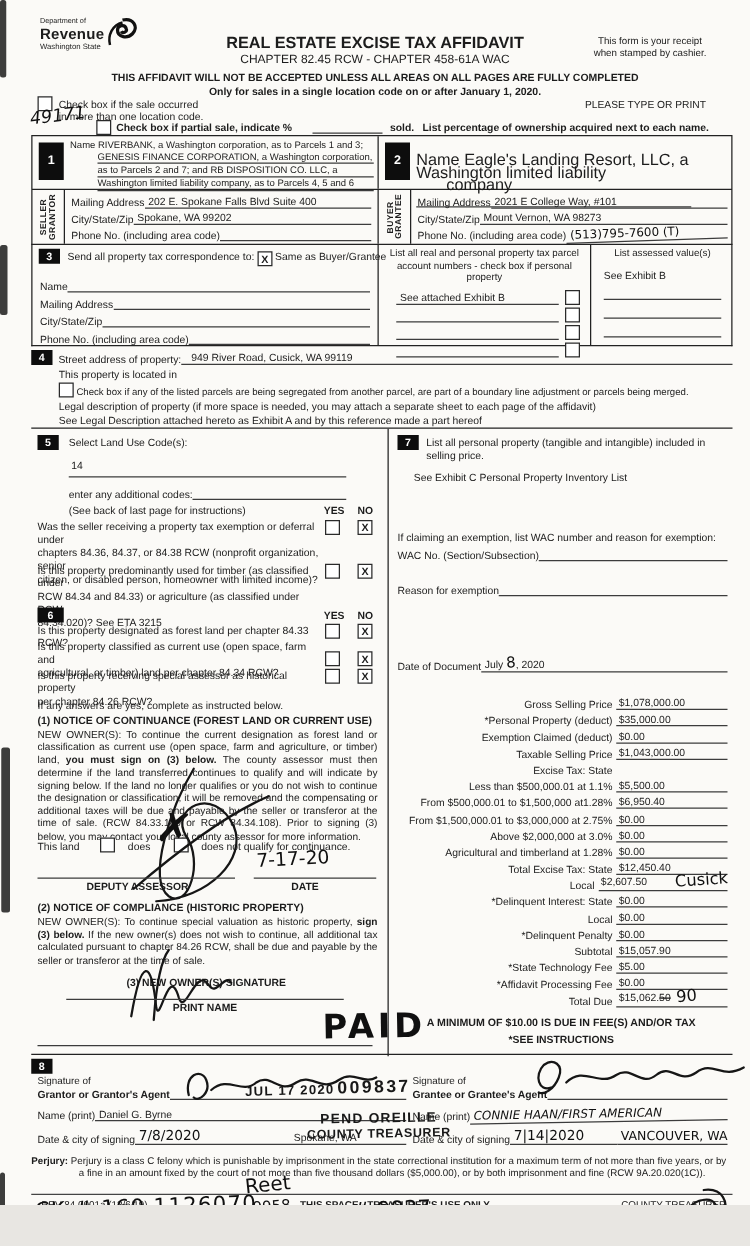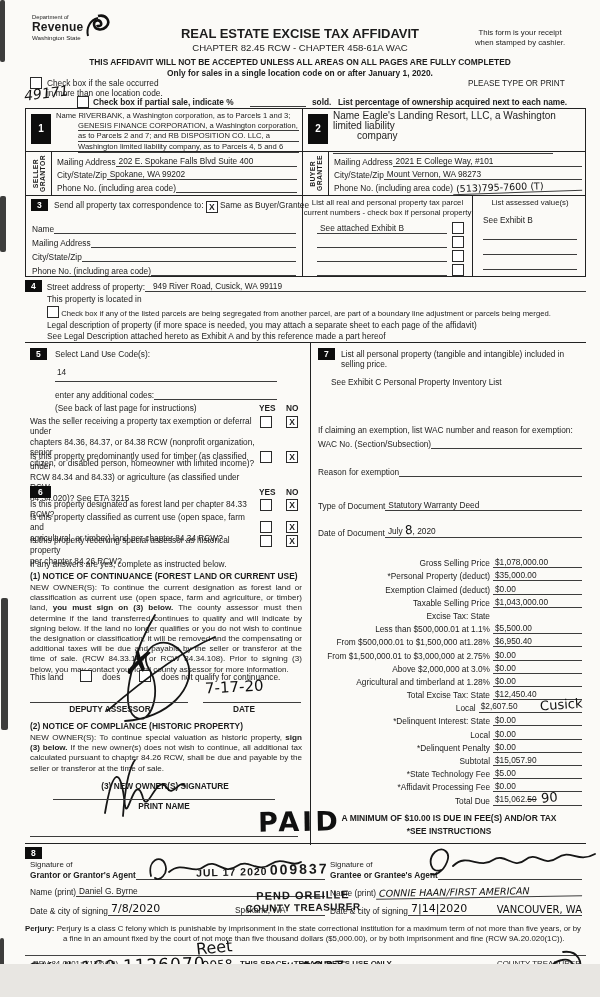--- a/index.html
+++ b/index.html
@@ -82,21 +82,21 @@
       <div class="abs" style="left:30px;top:2px;width:243px;font-size:7.6px;line-height:9.7px;">
         <span>Name</span>
         <span>RIVERBANK, a Washington corporation, as to Parcels 1 and 3;</span>
         <div class="ul" style="margin-left:22px;">GENESIS FINANCE CORPORATION, a Washington corporation,</div>
         <div class="ul" style="margin-left:22px;">as to Parcels 2 and 7; and RB DISPOSITION CO. LLC, a</div>
         <div class="ul" style="margin-left:22px;">Washington limited liability company, as to Parcels 4, 5 and 6</div>
       </div>
     </div>
     <div class="abs" style="left:277px;top:0;width:284px;height:100%;">
       <div class="abs bignum" style="left:5px;top:5px;">2</div>
-      <div class="abs" style="left:30px;top:2px;width:248px;font-size:10px;line-height:10px;">
+      <div class="abs" style="left:30px;top:14px;width:248px;font-size:13px;line-height:10px;">
         <span>Name</span>
         <span>Eagle's Landing Resort, LLC, a Washington limited liability</span>
         <div style="margin-left:24px;">company</div>
         <div class="ul" style="margin-top:8px;width:220px;height:4px;"></div>
       </div>
     </div>
   </div>
 
   <div class="abs" style="left:25px;top:152px;width:561px;height:44px;border:1.5px solid #222;border-top:none;box-sizing:border-box;">
     <div class="abs" style="left:0;top:0;width:277px;height:100%;border-right:1.3px solid #222;box-sizing:border-box;">
@@ -164,21 +164,21 @@
           </div>
         <div class="row" style="height:14px;">
             <span class="lab">Phone No. (including area code)</span>
             <span class="fill"></span>
           </div>
       </div>
     </div>
     <div class="abs" style="left:277px;top:0;width:170px;height:100%;border-right:1.3px solid #222;box-sizing:border-box;">
       <div class="ctr" style="padding-top:2px;font-size:7.8px;line-height:9.6px;">
         <div>List all real and personal property tax parcel</div>
-        <div>current numbers - check box if personal property</div>
+        <div>account numbers - check box if personal property</div>
       </div>
       <div style="padding:2px 8px 0 14px;">
         <div class="row" style="height:15px;">
             <span class="fill" style="border-bottom:1px solid #3c3c3c;">See attached Exhibit B</span>
             <span class="cb" style="margin-left:5px;"></span>
           </div>
         <div class="row" style="height:14px;">
             <span class="fill"></span>
             <span class="cb" style="margin-left:5px;"></span>
           </div>
@@ -324,24 +324,20 @@
     <div class="abs" style="left:20px;top:34px;">See Exhibit C Personal Property Inventory List</div>
     <div class="abs" style="left:7px;top:82px;">If claiming an exemption, list WAC number and reason for exemption:</div>
     <div class="abs row" style="left:7px;top:96px;width:264px;">
       <span class="lab">WAC No. (Section/Subsection)</span>
         <span class="fill"></span>
     </div>
     <div class="abs row" style="left:7px;top:124px;width:264px;">
       <span class="lab">Reason for exemption</span>
         <span class="fill"></span>
     </div>
-    <div class="abs row" style="left:7px;top:157px;width:264px;">
-      <span class="lab">Type of Document</span>
-        <span class="fill">Statutory Warranty Deed</span>
-    </div>
     <div class="abs row" style="left:7px;top:180px;width:264px;">
       <span class="lab">Date of Document</span>
       <span class="fill">
         <span>July</span>
         <span class="hw" style="font-size:12px;display:inline-block;transform:rotate(-4deg);">8</span><span>, 2020</span>
       </span>
     </div>
 
     <div class="abs" style="left:7px;top:212px;width:264px;">
       <div class="m-row">

